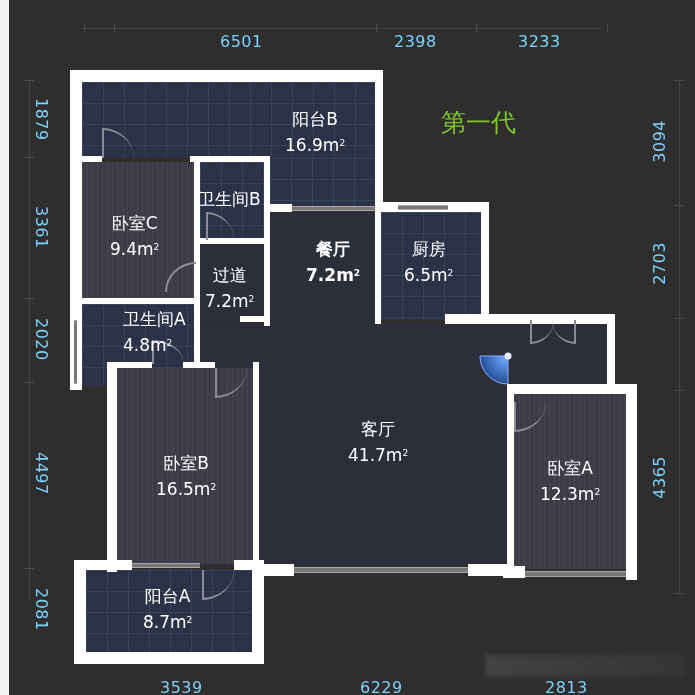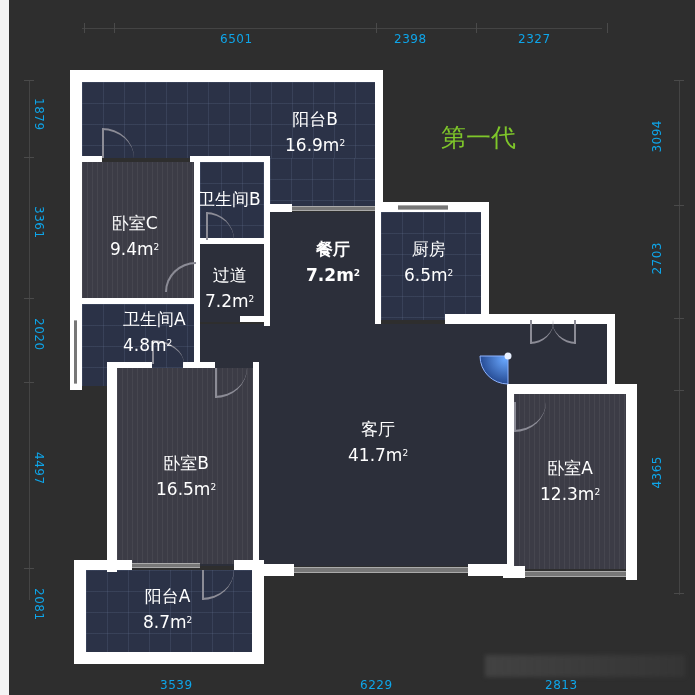--- a/index.html
+++ b/index.html
@@ -1,19 +1,19 @@
 <!DOCTYPE html>
 <html><head>
 <meta charset="utf-8">
 <style>
   html,body{margin:0;padding:0;}
   body{width:695px;height:695px;position:relative;overflow:hidden;background:#2d2d2d;font-family:"DejaVu Sans","Liberation Sans",sans-serif;}
   .left-strip{position:absolute;left:0;top:0;width:9px;height:695px;background:#f4f4f4;}
   .canvas{position:absolute;left:9px;top:0;width:686px;height:695px;background:#2e2e2e;}
-  .dim{position:absolute;color:#0ea5e9;font-size:12px;letter-spacing:0.5px;}
+  .dim{position:absolute;color:#7dd3fc;font-size:16px;letter-spacing:0.5px;}
   .dim.v{writing-mode:vertical-rl;}
   .dimline{position:absolute;background:#444;}
   .tick{position:absolute;background:#4a4a4a;}
   .wall{position:absolute;background:#ffffff;}
   .room{position:absolute;}
   .tile{background-color:#2b3247;background-image:
       linear-gradient(rgba(120,135,170,0.18) 1px,transparent 1px),
       linear-gradient(90deg,rgba(120,135,170,0.18) 1px,transparent 1px);
       background-size:21px 21px;}
   .wood{background-color:#3c3c46;background-image:repeating-linear-gradient(90deg,rgba(255,255,255,0.05) 0 1px,transparent 1px 5px);}
@@ -34,21 +34,21 @@
 
 <div class="dimline" style="left:82px;top:28px;width:188px;height:1px;"></div>
 <div class="dimline" style="left:82px;top:28px;width:520px;height:1px;"></div>
 <div class="tick" style="left:84px;top:23px;width:1px;height:10px;"></div>
 <div class="tick" style="left:114px;top:23px;width:1px;height:10px;"></div>
 <div class="tick" style="left:376px;top:23px;width:1px;height:10px;"></div>
 <div class="tick" style="left:476px;top:23px;width:1px;height:10px;"></div>
 <div class="tick" style="left:607px;top:23px;width:1px;height:10px;"></div>
 <div class="dim" style="left:220px;top:32px;">6501</div>
 <div class="dim" style="left:394px;top:32px;">2398</div>
-<div class="dim" style="left:518px;top:32px;">2327</div>
+<div class="dim" style="left:518px;top:32px;">3233</div>
 
 <div class="dimline" style="left:29px;top:80px;width:1px;height:520px;"></div>
 <div class="tick" style="left:24px;top:80px;width:10px;height:1px;"></div>
 <div class="tick" style="left:24px;top:157px;width:10px;height:1px;"></div>
 <div class="tick" style="left:24px;top:298px;width:10px;height:1px;"></div>
 <div class="tick" style="left:24px;top:382px;width:10px;height:1px;"></div>
 <div class="tick" style="left:24px;top:568px;width:10px;height:1px;"></div>
 <div class="dim v" style="left:32px;top:98px;">1879</div>
 <div class="dim v" style="left:32px;top:206px;">3361</div>
 <div class="dim v" style="left:32px;top:318px;">2020</div>
@@ -182,15 +182,15 @@
 </div>
 <div class="label" style="left:540px;top:455px;">
   <div>卧室A</div>
   <div class="area"><span>12.3</span><span>m</span><sup>2</sup></div>
 </div>
 <div class="label" style="left:143px;top:583px;">
   <div>阳台A</div>
   <div class="area"><span>8.7</span><span>m</span><sup>2</sup></div>
 </div>
 
-<div class="title" style="left:441px;top:104px;margin-top:15px;">
+<div class="title" style="left:441px;top:104px;">
   <div>第一代</div>
 </div>
 
 </body></html>

